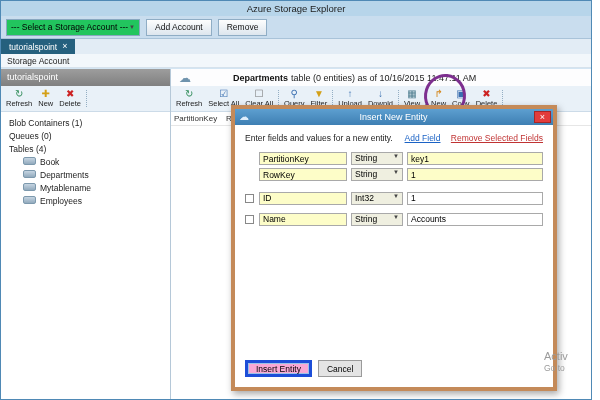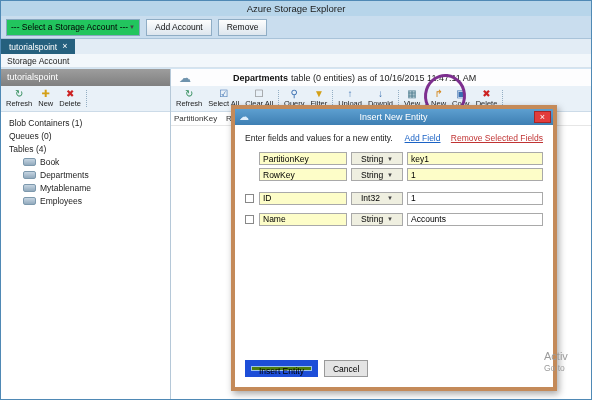--- a/index.html
+++ b/index.html
@@ -17,21 +17,21 @@
   .content{position:absolute;top:68px;left:0;right:0;bottom:0;display:flex}
   .left{width:170px;display:flex;flex-direction:column;border-right:1px solid #b5c8d8;background:#fff}
   .left-head{height:17px;background:linear-gradient(#9d9d9d,#808080);color:#fff;font-size:9px;line-height:17px;padding-left:6px}
   .ltb,.rtb{height:26px;background:#e9f1f8;border-bottom:1px solid #ccdbe8;display:flex;align-items:stretch;padding:1px 2px;flex-shrink:0}
   .ibtn{display:flex;flex-direction:column;align-items:center;justify-content:center;padding:0 3px;font-size:7.5px;color:#222;cursor:pointer}
   .ibtn .ic{font-size:10px;line-height:10px;height:10px}
   .sep{border-left:1px dotted #94aec3;margin:3px 2px}
   .c-grn{color:#2e8b57}.c-blu{color:#3a6fb0}.c-gry{color:#777}.c-gld{color:#d4a017}
   .c-red{color:#cc2222}.c-tea{color:#4a7a8c}.c-org{color:#d4861a}
   .tree{flex:1;background:#fff;padding-top:4px;overflow:hidden}
-  .titem{font-size:8.5px;color:#222;padding:1.5px 0 1.5px 8px;display:flex;align-items:center;gap:4px;cursor:pointer}
+  .titem{font-size:8.5px;color:#222;padding:1.5px 0 1.5px 8px;display:flex;gap:4px;cursor:pointer}
   .titem.child{padding-left:22px}
   .tbl-ic{width:13px;height:8px;background:linear-gradient(#c6d5e2,#92aabd);border:1px solid #7d99ad;border-radius:2px;flex-shrink:0}
   .right{flex:1;display:flex;flex-direction:column;background:#fff;min-width:0}
   .ent-head{height:17px;display:flex;align-items:center;font-size:9px;background:#fdfdfe;padding-left:8px;flex-shrink:0}
   .cloud{color:#6f93ad;font-size:12px;line-height:12px;margin-right:42px}
   .tname{font-weight:bold;color:#111}
   .tmeta{margin-left:3px;color:#222}
   .grid{flex:1;position:relative;background:#fff}
   .gh{display:flex;font-size:8px;color:#333;padding:2px 0 2px 3px;border-bottom:1px solid #e6e6e6}
   .gh span{width:52px;cursor:pointer}
@@ -46,26 +46,26 @@
   .instr{color:#222}
   .links a{margin-left:8px;text-decoration:underline;cursor:pointer}
   .lnk-add{color:#1a62c5}
   .lnk-rem{color:#c03333}
   .frows{margin-top:9px}
   .frow{display:flex;align-items:center;margin-bottom:3px}
   .frow.gap{margin-top:8px}
   .cbcell{width:14px;flex-shrink:0}
   .cb{width:9px;height:9px;border:1px solid #888;background:#fff;display:inline-block;cursor:pointer}
   .fname{width:88px;height:13px;font-size:8.5px;border:1px solid #a9a9a9;background:#fdfdc8;padding:0 3px;margin-right:4px}
-  .ftype{width:52px;height:13px;border:1px solid #a9a9a9;background:#efefe0;font-size:8.5px;display:flex;align-items:center;justify-content:space-between;padding:0 9px;margin-right:4px;cursor:pointer}
+  .ftype{width:52px;height:13px;border:1px solid #a9a9a9;background:#efefe0;font-size:8.5px;display:flex;justify-content:space-between;padding:0 3px;margin-right:4px;cursor:pointer}
   .fval{flex:1;height:13px;font-size:8.5px;border:1px solid #a9a9a9;background:#fff;padding:0 3px}
   .fval.yellow{background:#fdfdc8;}
   .dlg-btns{position:absolute;bottom:10px;left:10px;display:flex;gap:6px}
   .btn{height:17px;font-size:8.5px;padding:0 8px;background:#e4e4e4;border:1px solid #9a9a9a;cursor:pointer}
-  .btn.primary{border:6px solid #1d4ed8;background:#4d7c0f;box-shadow:inset 0 0 0 1px #9cc3e8}
+  .btn.primary{border:3px solid #1d4ed8;background:#f9a8d4;box-shadow:inset 0 0 0 1px #9cc3e8}
   .wm{position:absolute;right:1px;top:348px;width:46px;color:#9b9b9b;pointer-events:none}
   .wm-l1{font-size:11px;line-height:14px}
   .wm-l2{font-size:8.5px;line-height:11px}
 </style>
 </head>
 <body>
 
 <div class="win">
 
   <div class="titlebar">

